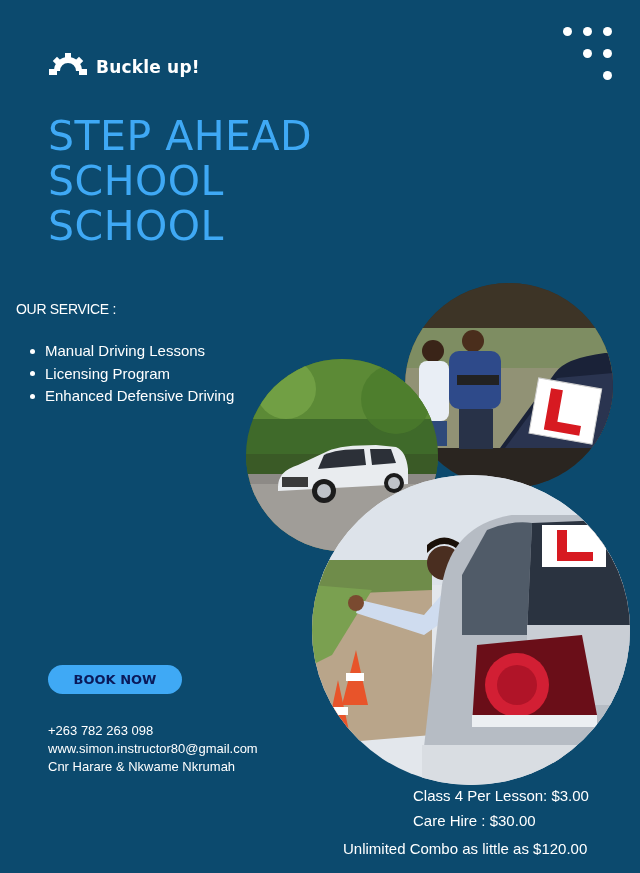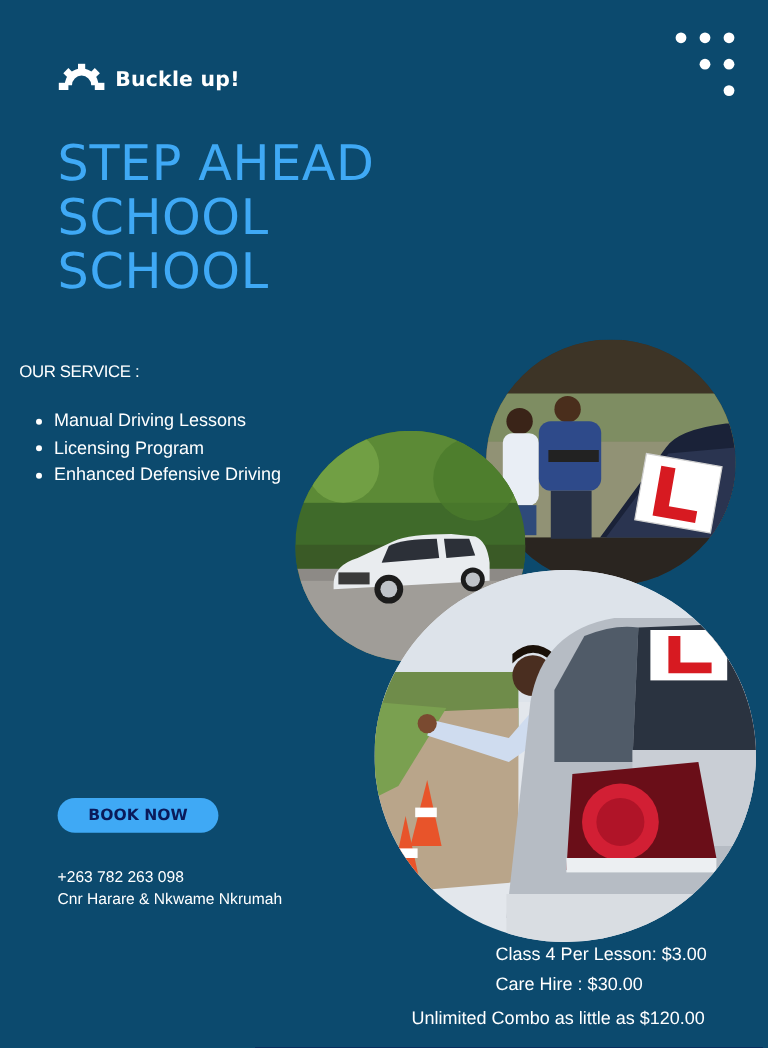--- a/index.html
+++ b/index.html
@@ -166,20 +166,21 @@
 
       <rect x="230" y="50" width="64" height="42" fill="#ffffff"></rect>
       <path d="M245 55 h10 v22 h26 v9 h-36 z" fill="#d71a21"></path>
     </svg>
   </div>
 
   <button class="book-btn">BOOK NOW</button>
 
   <div class="contact">
     <div>+263 782 263 098</div>
+    <div>www.simon.instructor80@gmail.com</div>
     <div>Cnr Harare &amp; Nkwame Nkrumah</div>
   </div>
 
   <div class="pricing" style="left:413px;top:787px;">Class 4 Per Lesson:  $3.00</div>
   <div class="pricing" style="left:413px;top:812px;">Care Hire : $30.00</div>
   <div class="pricing" style="left:343px;top:840px;">Unlimited Combo  as little as  $120.00</div>
 
 </div>
 
 </body></html>

